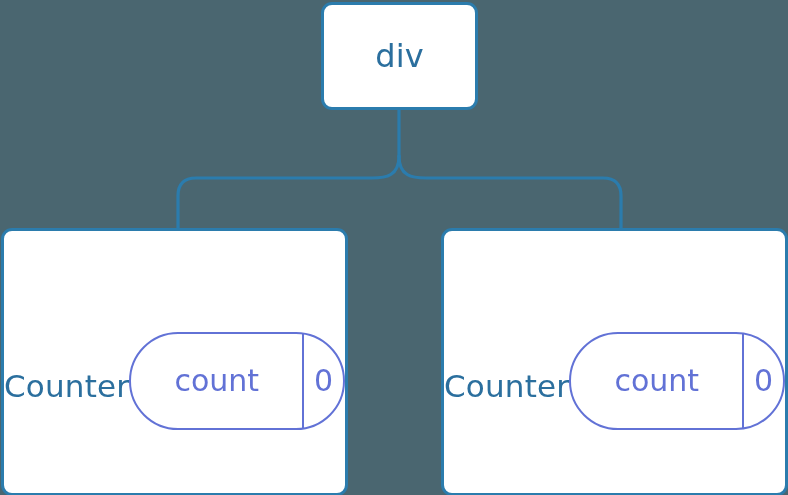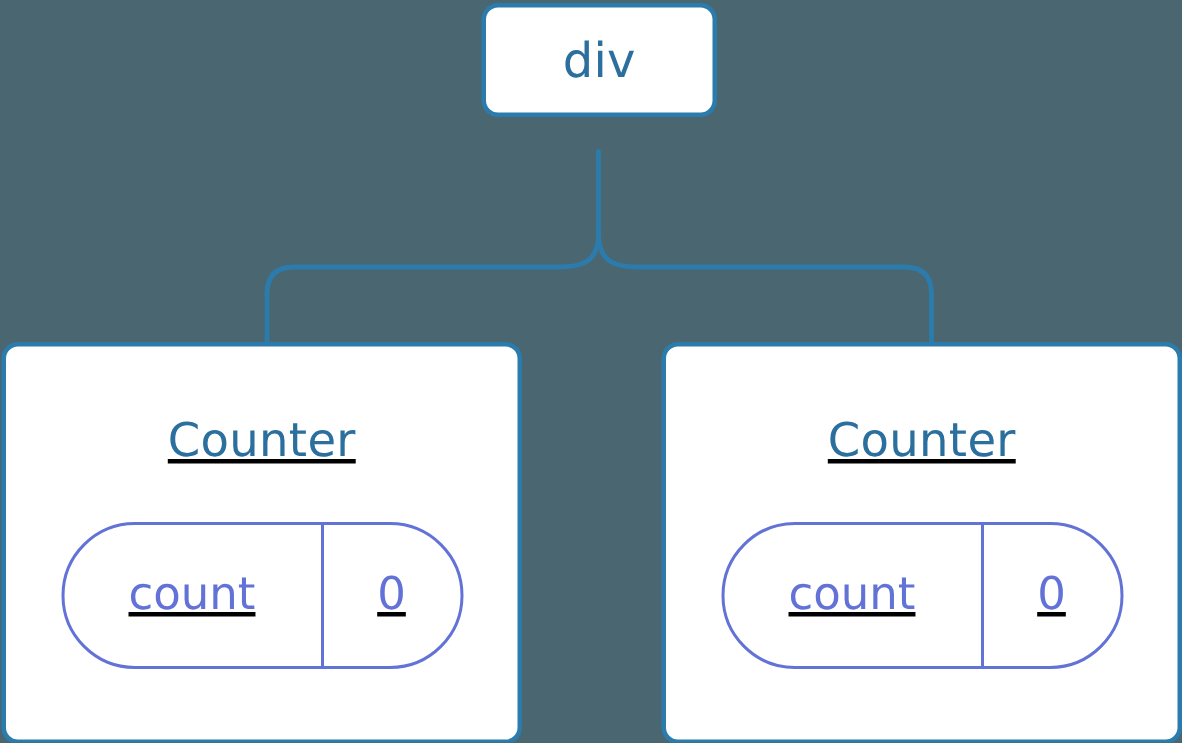--- a/index.html
+++ b/index.html
@@ -36,40 +36,38 @@
     border: 3px solid #2b7cad;
     border-radius: 11px;
     box-sizing: border-box;
   }
 
   
   #node-root {
     left: 321px;
     top: 2px;
     width: 157px;
-    height: 76px;
+    height: 108px;
     display: flex;
     align-items: center;
     justify-content: center;
   }
   .root-label {
     color: #2b6f9e;
     font-size: 32px;
     line-height: 1;
     letter-spacing: 0.2px;
   }
 
   
   .node-child {
     top: 228px;
     height: 268px;
     display: flex;
-    flex-direction: column;
     align-items: center;
-    text-decoration: underline;
   }
   #node-child-0 {
     left: 1px;
     width: 347px;
   }
   #node-child-1 {
     left: 441px;
     width: 347px;
   }
   .child-title {

